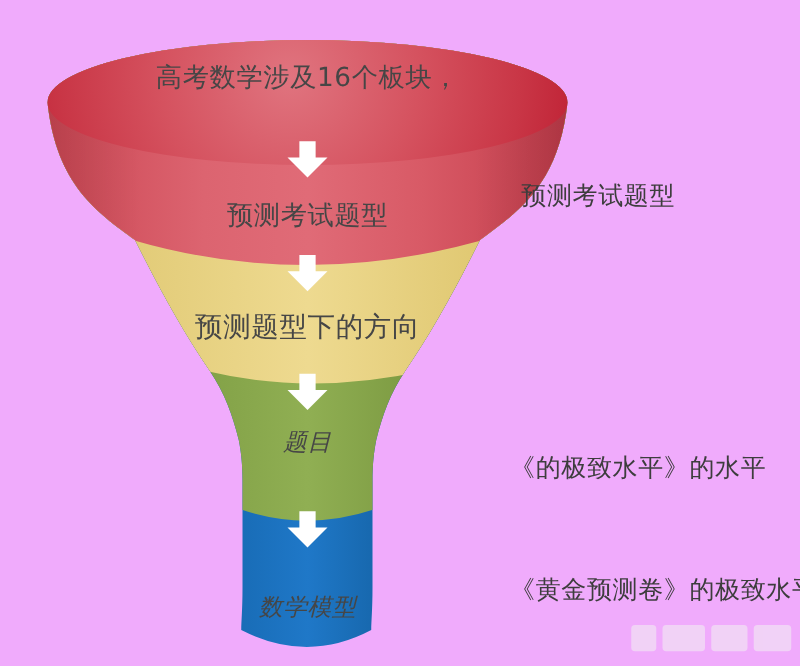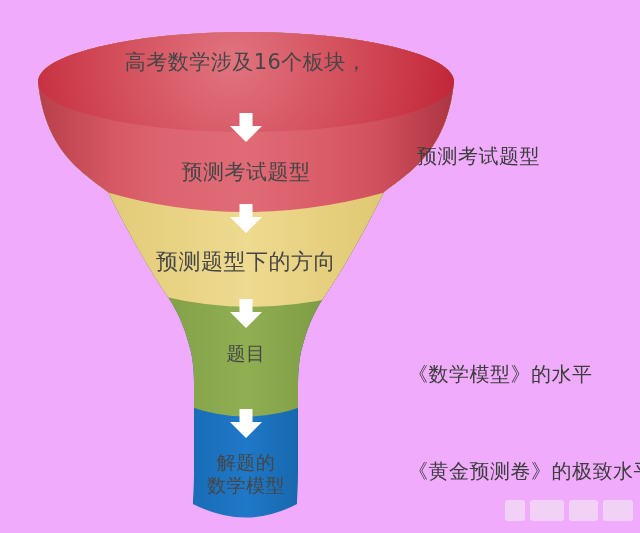--- a/index.html
+++ b/index.html
@@ -15,21 +15,21 @@
   .txt {
     position: absolute;
     color: #464646;
     letter-spacing: 0.5px;
     white-space: nowrap;
   }
   .t-center { text-align: center; }
   .funnel-top-line   { left: 46px;  width: 400px; font-size: 21px; line-height: 25px; }
   .stage-label-1     { left: 96px;  width: 300px; font-size: 21px; }
   .stage-label-2     { left: 90px;  width: 312px; font-size: 22px; }
-  .stage-label-small { left: 146px; width: 200px; font-size: 19px; }
+  .stage-label-small { left: 146px; width: 200px; font-size: 19px; font-style: italic; }
   .annotation {
     position: absolute;
     color: #3d3d3d;
     font-size: 20px;
     line-height: 23px;
     white-space: nowrap;
     letter-spacing: 0.5px;
   }
   .watermark {
     position: absolute;
@@ -126,25 +126,24 @@
   </svg>
 
   <div class="txt t-center funnel-top-line" style="top:50px">高考数学涉及16个板块，</div>
 
   <div class="txt t-center stage-label-1" style="top:158px">预测考试题型</div>
 
   <div class="txt t-center stage-label-2" style="top:247px">预测题型下的方向</div>
 
   <div class="txt t-center stage-label-small" style="top:341px">题目</div>
 
-  <div class="txt t-center stage-label-small" style="top:450px">解题的</div>
   <div class="txt t-center stage-label-small" style="top:473px">数学模型</div>
 
   <div class="annotation" style="left:417px; top:145px">预测考试题型</div>
-  <div class="annotation" style="left:408px; top:363px">《数学模型》的水平</div>
+  <div class="annotation" style="left:408px; top:363px">《的极致水平》的水平</div>
   <div class="annotation" style="left:408px; top:460px">《黄金预测卷》的极致水平</div>
 
   <div class="watermark">
     <span class="wm-a"></span>
     <span class="wm-b"></span>
     <span class="wm-c"></span>
     <span class="wm-d"></span>
   </div>
 
 </div>

